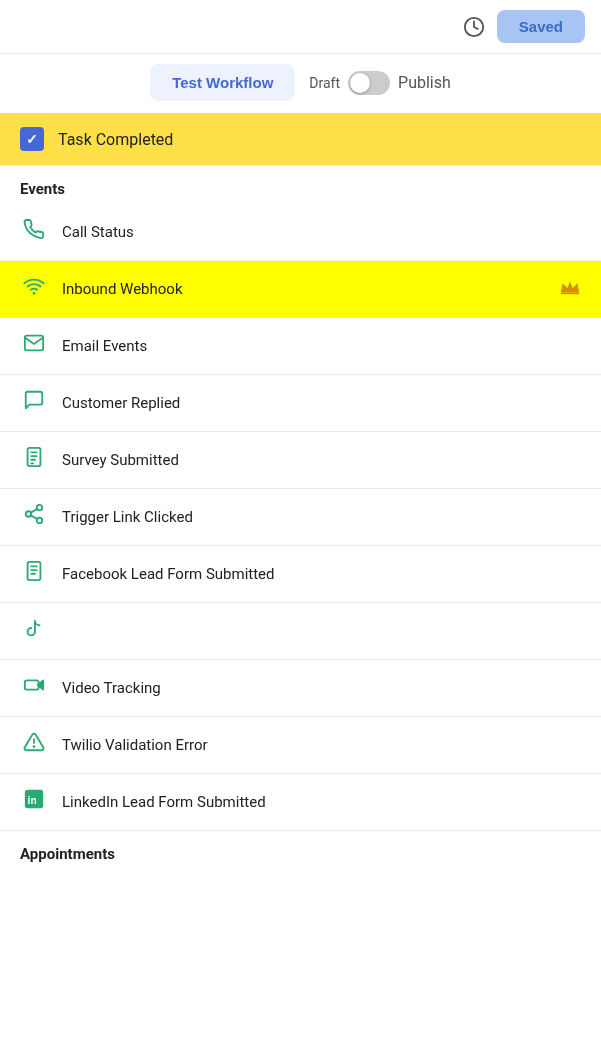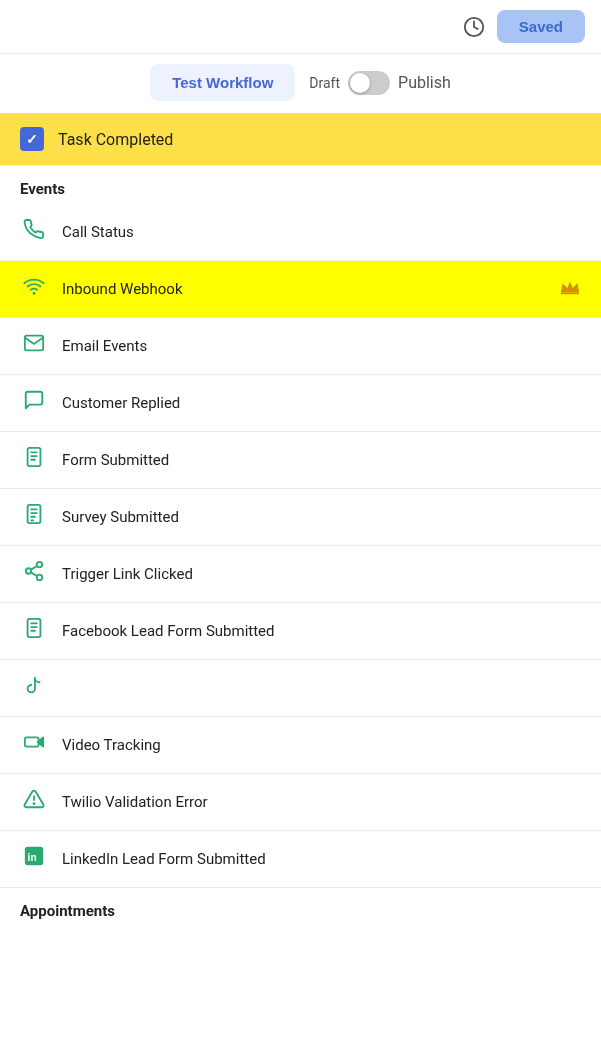--- a/index.html
+++ b/index.html
@@ -246,31 +246,20 @@
       </span>
       <span class="event-item-label">Customer Replied</span>
     </li>
     <li class="event-item">
       <span class="event-icon">
         <svg width="22" height="22" viewBox="0 0 24 24" fill="none" stroke="#2aaa72" stroke-width="2" stroke-linecap="round" stroke-linejoin="round">
           <rect x="5" y="2" width="14" height="20" rx="2"></rect>
           <line x1="9" y1="7" x2="15" y2="7"></line>
           <line x1="9" y1="11" x2="15" y2="11"></line>
           <line x1="9" y1="15" x2="13" y2="15"></line>
-        </svg>
-      </span>
-      <span class="event-item-label">Form Submitted</span>
-    </li>
-    <li class="event-item">
-      <span class="event-icon">
-        <svg width="22" height="22" viewBox="0 0 24 24" fill="none" stroke="#2aaa72" stroke-width="2" stroke-linecap="round" stroke-linejoin="round">
-          <rect x="5" y="2" width="14" height="20" rx="2"></rect>
-          <line x1="9" y1="7" x2="15" y2="7"></line>
-          <line x1="9" y1="11" x2="15" y2="11"></line>
-          <line x1="9" y1="15" x2="13" y2="15"></line>
           <line x1="9" y1="19" x2="11" y2="19"></line>
         </svg>
       </span>
       <span class="event-item-label">Survey Submitted</span>
     </li>
     <li class="event-item">
       <span class="event-icon">
         <svg width="22" height="22" viewBox="0 0 24 24" fill="none" stroke="#2aaa72" stroke-width="2" stroke-linecap="round" stroke-linejoin="round">
           <circle cx="18" cy="5" r="3"></circle>
           <circle cx="6" cy="12" r="3"></circle>

